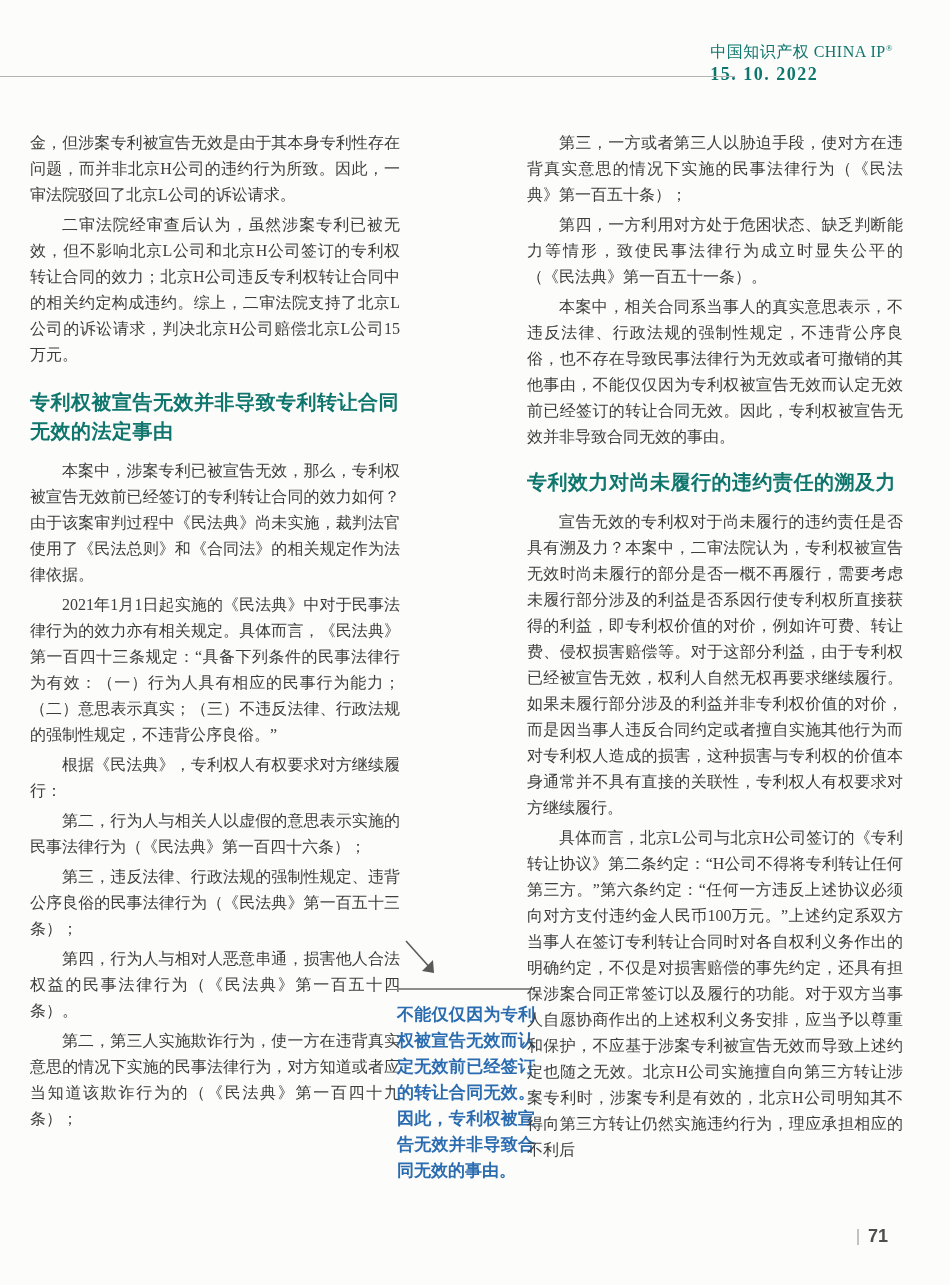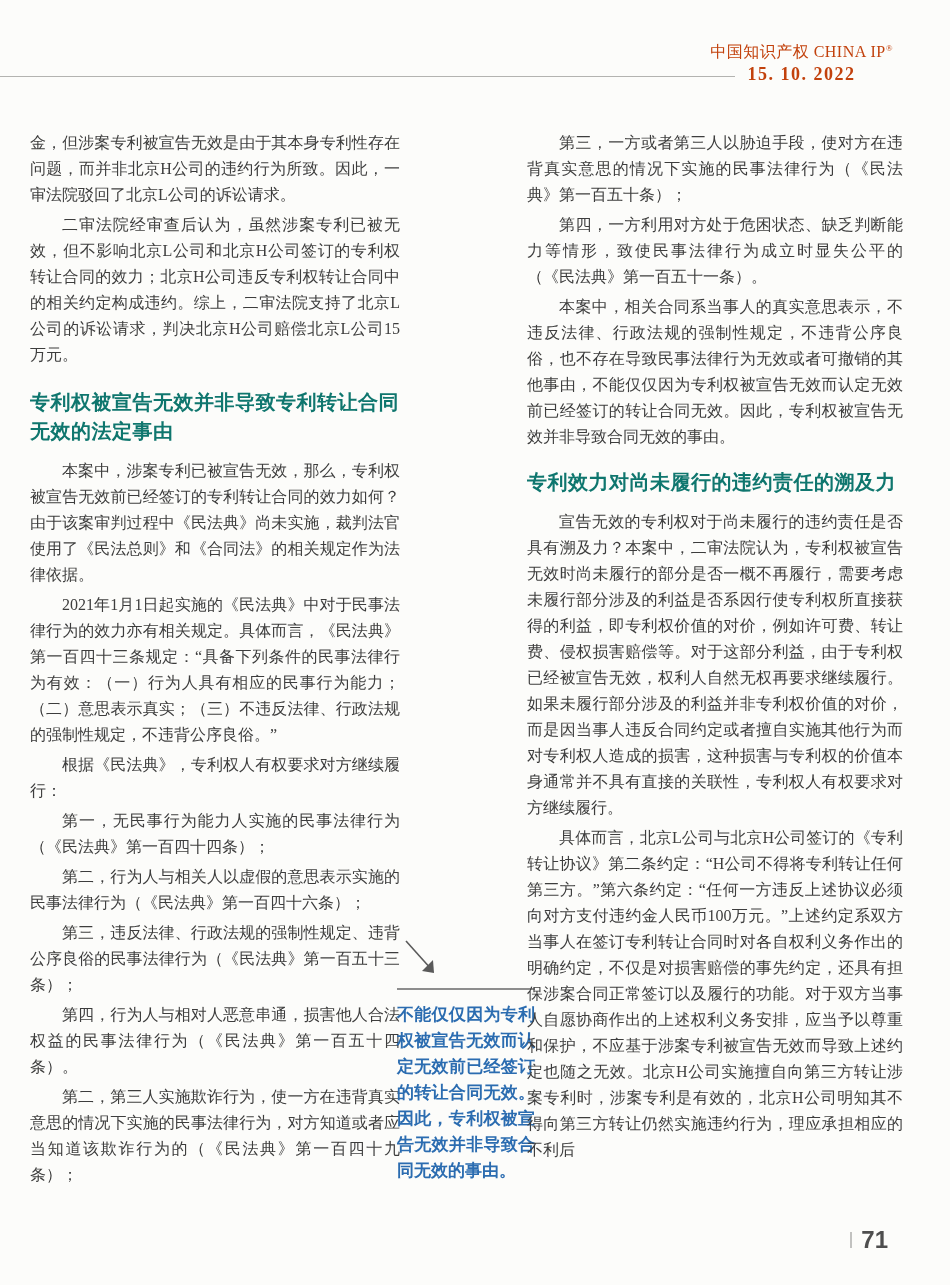--- a/index.html
+++ b/index.html
@@ -8,21 +8,21 @@
     position:relative;
     width:950px;height:1285px;
     margin:0 auto;
     background:#fcfcfa;
     overflow:hidden;
     font-family:"Liberation Serif","DejaVu Serif",serif;
   }
   
   .masthead{
     position:absolute;top:38px;right:57px;
-    text-align:center;color:#c2410c;
+    text-align:left;color:#0f766e;
   }
   .masthead .line1{
     font-size:16px;line-height:20px;letter-spacing:.5px;
     font-family:"Liberation Serif","DejaVu Serif",serif;
   }
   .masthead .line1 sup{font-size:9px;vertical-align:6px;}
   .masthead .line2{
     font-size:18px;line-height:22px;letter-spacing:1.5px;margin-top:1px;font-weight:bold;
   }
   .header-rule{
@@ -54,21 +54,21 @@
   .pq-rule{border:none;border-top:2px solid #8d8d8d;margin:8px 0 12px 0;}
   .pq-text{
     font-family:"Liberation Sans","DejaVu Sans",sans-serif;
     font-weight:bold;font-size:17px;line-height:26px;
     color:#2b6cb0;text-align:justify;
   }
   
   .page-number{
     position:absolute;top:1226px;right:62px;
     font-family:"Liberation Sans","DejaVu Sans",sans-serif;
-    font-weight:bold;font-size:24px;color:#4e4e4e;
+    font-weight:bold;font-size:18px;color:#4e4e4e;
     display:flex;align-items:center;gap:9px;
   }
   .page-number .divider{
     display:inline-block;width:2px;height:16px;background:#c2c2c0;
   }
 </style>
 </head>
 <body>
 
 <div class="page">
@@ -79,21 +79,20 @@
   </div>
   <div class="header-rule"></div>
 
   <div class="col col-left">
     <p class="no-indent">金，但涉案专利被宣告无效是由于其本身专利性存在问题，而并非北京H公司的违约行为所致。因此，一审法院驳回了北京L公司的诉讼请求。</p>
     <p>二审法院经审查后认为，虽然涉案专利已被无效，但不影响北京L公司和北京H公司签订的专利权转让合同的效力；北京H公司违反专利权转让合同中的相关约定构成违约。综上，二审法院支持了北京L公司的诉讼请求，判决北京H公司赔偿北京L公司15万元。</p>
     <div class="section-heading">专利权被宣告无效并非导致专利转让合同无效的法定事由</div>
     <p>本案中，涉案专利已被宣告无效，那么，专利权被宣告无效前已经签订的专利转让合同的效力如何？由于该案审判过程中《民法典》尚未实施，裁判法官使用了《民法总则》和《合同法》的相关规定作为法律依据。</p>
     <p>2021年1月1日起实施的《民法典》中对于民事法律行为的效力亦有相关规定。具体而言，《民法典》第一百四十三条规定：“具备下列条件的民事法律行为有效：（一）行为人具有相应的民事行为能力；（二）意思表示真实；（三）不违反法律、行政法规的强制性规定，不违背公序良俗。”</p>
     <p>根据《民法典》，专利权人有权要求对方继续履行：</p>
-    <p>第一，无民事行为能力人实施的民事法律行为（《民法典》第一百四十四条）；</p>
     <p>第二，行为人与相关人以虚假的意思表示实施的民事法律行为（《民法典》第一百四十六条）；</p>
     <p>第三，违反法律、行政法规的强制性规定、违背公序良俗的民事法律行为（《民法典》第一百五十三条）；</p>
     <p>第四，行为人与相对人恶意串通，损害他人合法权益的民事法律行为（《民法典》第一百五十四条）。</p>
     <p>第二，第三人实施欺诈行为，使一方在违背真实意思的情况下实施的民事法律行为，对方知道或者应当知道该欺诈行为的（《民法典》第一百四十九条）；</p>
   </div>
 
   <div class="pull-quote">
     <svg class="pq-arrow" width="40" height="42" viewBox="0 0 40 42">
       <line x1="3" y1="3" x2="29" y2="32" stroke="#5a5a5a" stroke-width="1.6"></line>
       <polygon points="31,35 30,22 19,33" fill="#5a5a5a"></polygon>

